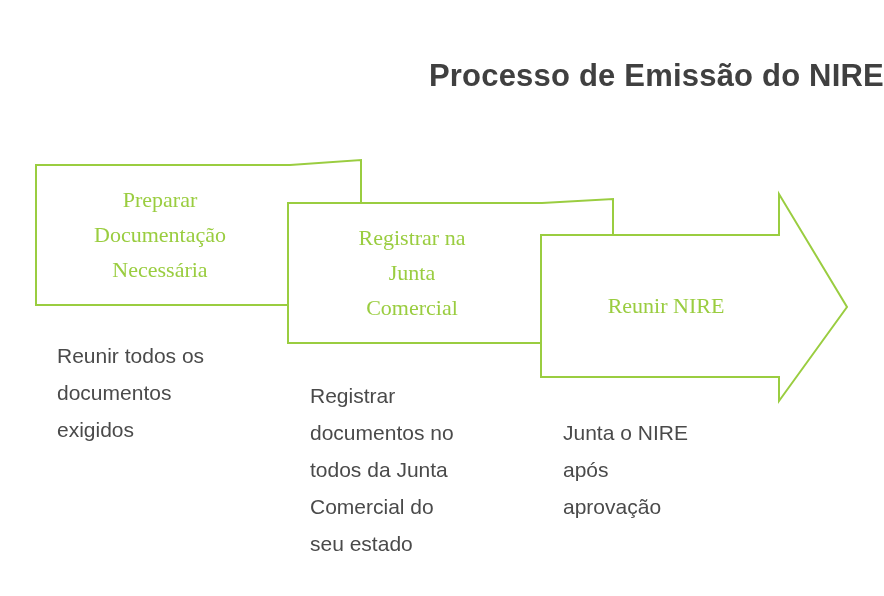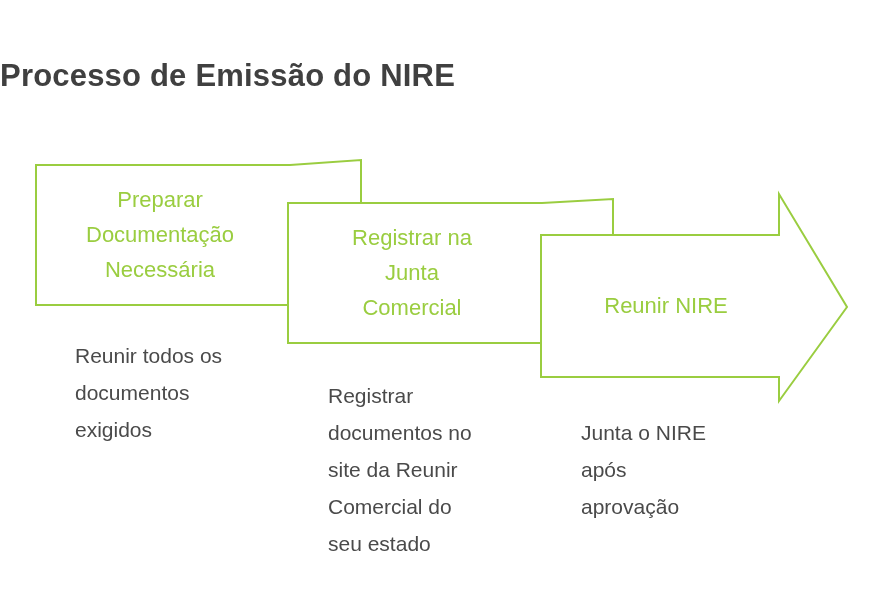--- a/index.html
+++ b/index.html
@@ -19,43 +19,43 @@
     position: absolute;
     inset: 0;
     width: 884px;
     height: 596px;
   }
   #page-title {
     position: absolute;
     left: 0;
     top: 58px;
     width: 884px;
-    text-align: left;
+    text-align: right;
     font-size: 31px;
     font-weight: bold;
     color: #404040;
     letter-spacing: 0.2px;
     white-space: nowrap;
   }
   .stage-label {
     position: absolute;
     color: #9ACD40;
     font-size: 22px;
     line-height: 35px;
     text-align: center;
     white-space: pre-line;
+    font-family: Liberation Serif, serif;
   }
   .stage-desc {
     position: absolute;
     color: #4a4a4a;
     font-size: 21px;
     line-height: 37px;
     text-align: left;
     white-space: pre-line;
-    margin-left: 18px;
   }
   
   #label-1 { left: 40px;  top: 182px; width: 240px; }
   #desc-1  { left: 57px;  top: 337px; width: 225px; }
   
   #label-2 { left: 292px; top: 220px; width: 240px; }
   #desc-2  { left: 310px; top: 377px; width: 230px; }
   
   #label-3 { left: 546px; top: 288px; width: 240px; }
   #desc-3  { left: 563px; top: 414px; width: 220px; }
@@ -79,20 +79,20 @@
 Necessária</div>
 <div class="stage-desc" id="desc-1">Reunir todos os
 documentos
 exigidos</div>
 
 <div class="stage-label" id="label-2">Registrar na
 Junta
 Comercial</div>
 <div class="stage-desc" id="desc-2">Registrar
 documentos no
-site da Reunir
+todos da Junta
 Comercial do
 seu estado</div>
 
 <div class="stage-label" id="label-3">Reunir NIRE</div>
 <div class="stage-desc" id="desc-3">Junta o NIRE
 após
 aprovação</div>
 
 </body></html>

